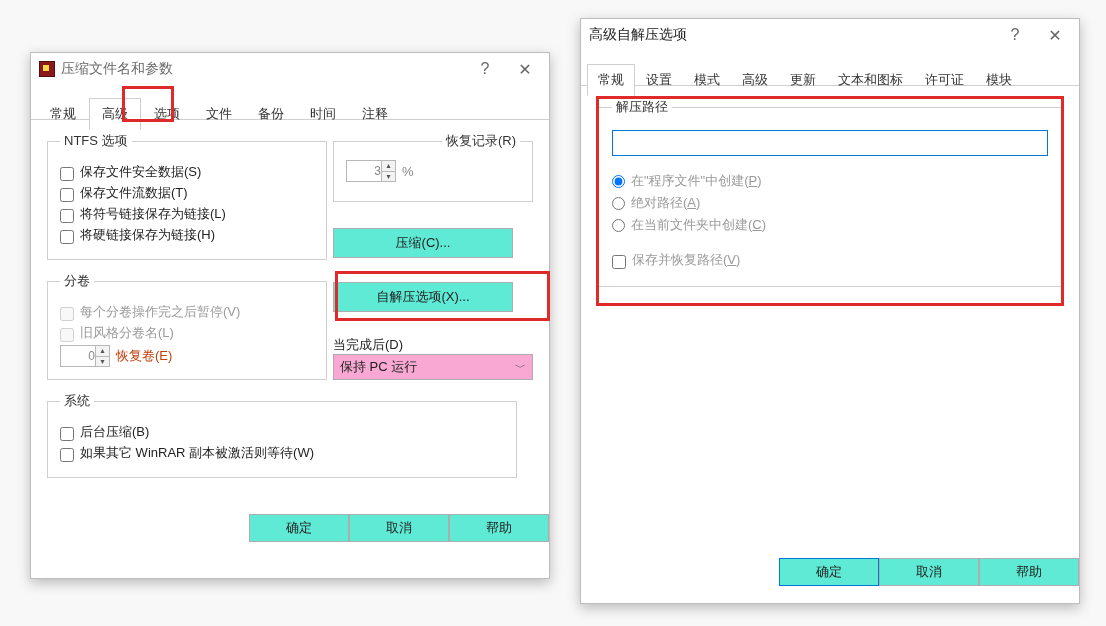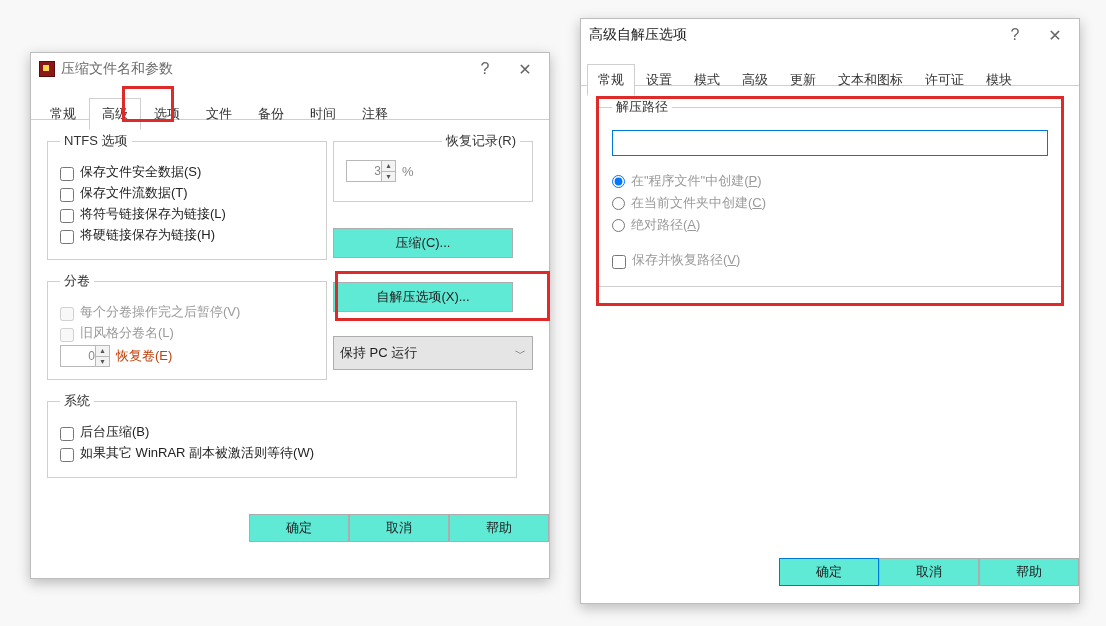--- a/index.html
+++ b/index.html
@@ -22,21 +22,21 @@
   .chk.disabled input { accent-color:#ccc; }
   .row { display: flex; align-items:center; }
   .num { width: 50px; height: 22px; border:1px solid #b8b8b8; display:inline-flex; align-items:center; justify-content:flex-end; padding-right:14px; font-size:12px; color:#888; position:relative; background:#fff;}
   .num .spin { position:absolute; right:0; top:0; width:14px; height:100%; display:flex; flex-direction:column; }
   .num .spin div { flex:1; border-left:1px solid #b8b8b8; display:flex;align-items:center;justify-content:center; font-size:8px; color:#555; background:#f3f3f3;}
   .num .spin div:first-child { border-bottom:1px solid #b8b8b8;}
   .btn { display:inline-flex; align-items:center; justify-content:center; height:28px; background:#5eead4; border:1px solid #adadad; font-size:13px; padding:0 10px; cursor:default;}
   .btn.wide { width: 180px; height:30px; }
   .footer { display:flex; justify-content:flex-end; gap:0; padding:12px 0; }
   .footer .btn { width:100px; }
-  .select { height:34px; border:1px solid #adadad; background:#e5e5e5; display:flex; align-items:center; padding:0 6px; justify-content:space-between; width:200px; }
+  .select { height:26px; border:1px solid #adadad; background:#f9a8d4; display:flex; align-items:center; padding:0 6px; justify-content:space-between; width:200px; }
   .select .chev { font-size:11px; color:#555; }
   .highlight-red { border:3px solid #df2a2a; position:absolute; pointer-events:none; }
   .text-input { border:1px solid #0078d7; height:26px; width:100%; outline:none; padding:2px 4px; font-size:13px;}
   .radio-row { display:flex; align-items:center; margin:4px 0; color:#9a9a9a; }
   .radio-row input { margin:0 6px 0 0; }
   .underline { text-decoration: underline; }
   .col-left { float:left; width:280px; }
   .col-right { float:right; width:200px; }
   .clear { clear:both; }
   .lbl { font-size:13px; }
@@ -126,20 +126,21 @@
               </div>
             </div>
           <span style="margin-left:6px;color:#888;">%</span>
         </div>
       </fieldset>
       <div style="height:14px;"></div>
       <div class="btn wide">压缩(C)...</div>
       <div style="height:24px;"></div>
       <div class="btn wide">自解压选项(X)...</div>
       <div style="height:24px;"></div>
+      <div class="lbl">当完成后(D)</div>
       <div class="select">
         <span>保持 PC 运行</span>
         <span class="chev">﹀</span>
       </div>
     </div>
     <div class="clear"></div>
   </div>
   <div class="footer">
     <div class="btn">确定</div>
     <div class="btn">取消</div>
@@ -170,25 +171,25 @@
     <fieldset style="padding:14px;">
       <legend>解压路径</legend>
       <input class="text-input" value="" style="">
       <div style="height:12px;"></div>
       <div class="radio-row">
         <input type="radio" name="p" checked="" style="">
         <span>在"程序文件"中创建(<span class="underline">P</span>)</span>
       </div>
       <div class="radio-row">
         <input type="radio" name="p" style="">
-        <span>在当前文件夹中创建(<span class="underline">C</span>)</span>
+        <span>绝对路径(<span class="underline">A</span>)</span>
       </div>
       <div class="radio-row">
         <input type="radio" name="p" style="">
-        <span>绝对路径(<span class="underline">A</span>)</span>
+        <span>在当前文件夹中创建(<span class="underline">C</span>)</span>
       </div>
       <div style="height:10px;"></div>
       <label class="chk disabled">
         <input type="checkbox" style="">
         <span>保存并恢复路径(<span class="underline">V</span>)</span>
       </label>
     </fieldset>
   </div>
   <div class="footer">
     <div class="btn" style="border:1px solid #0078d7;">确定</div>

